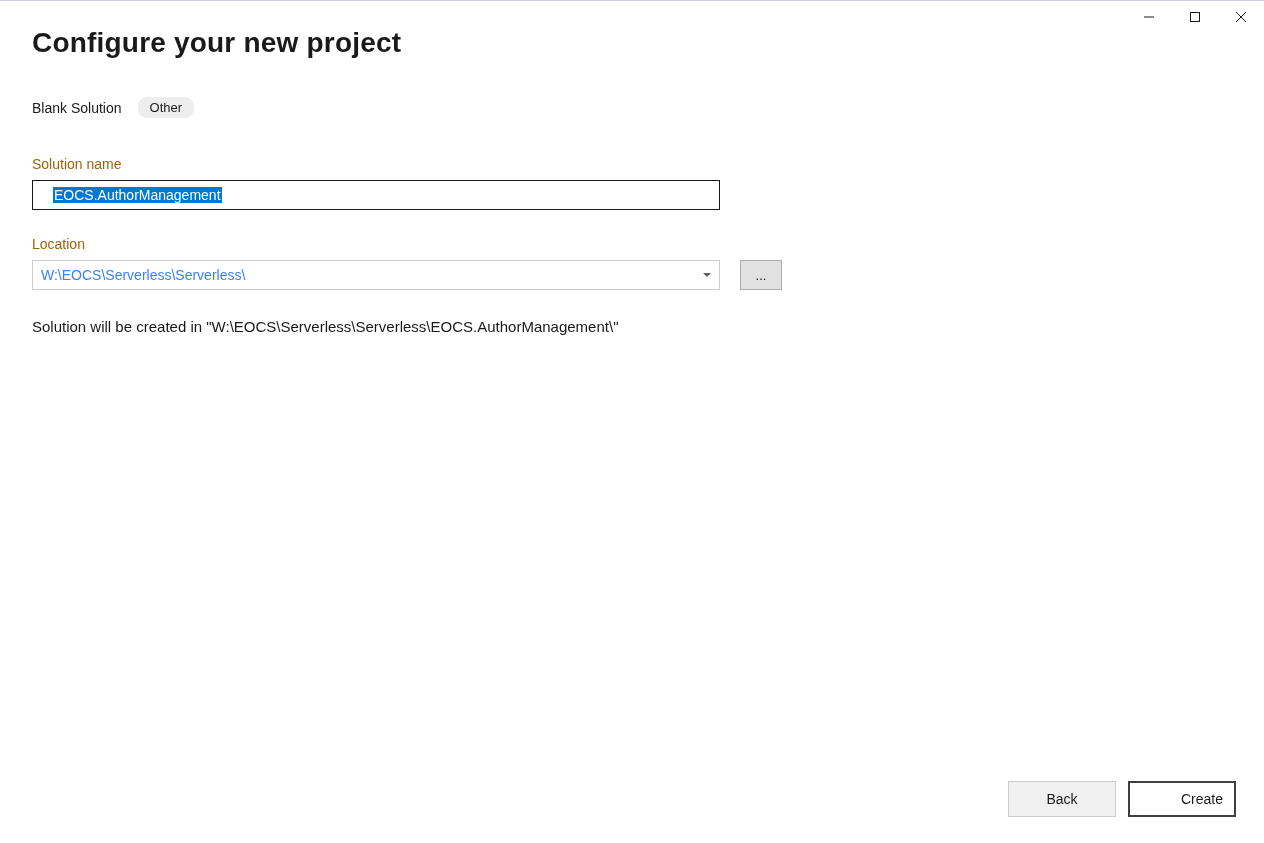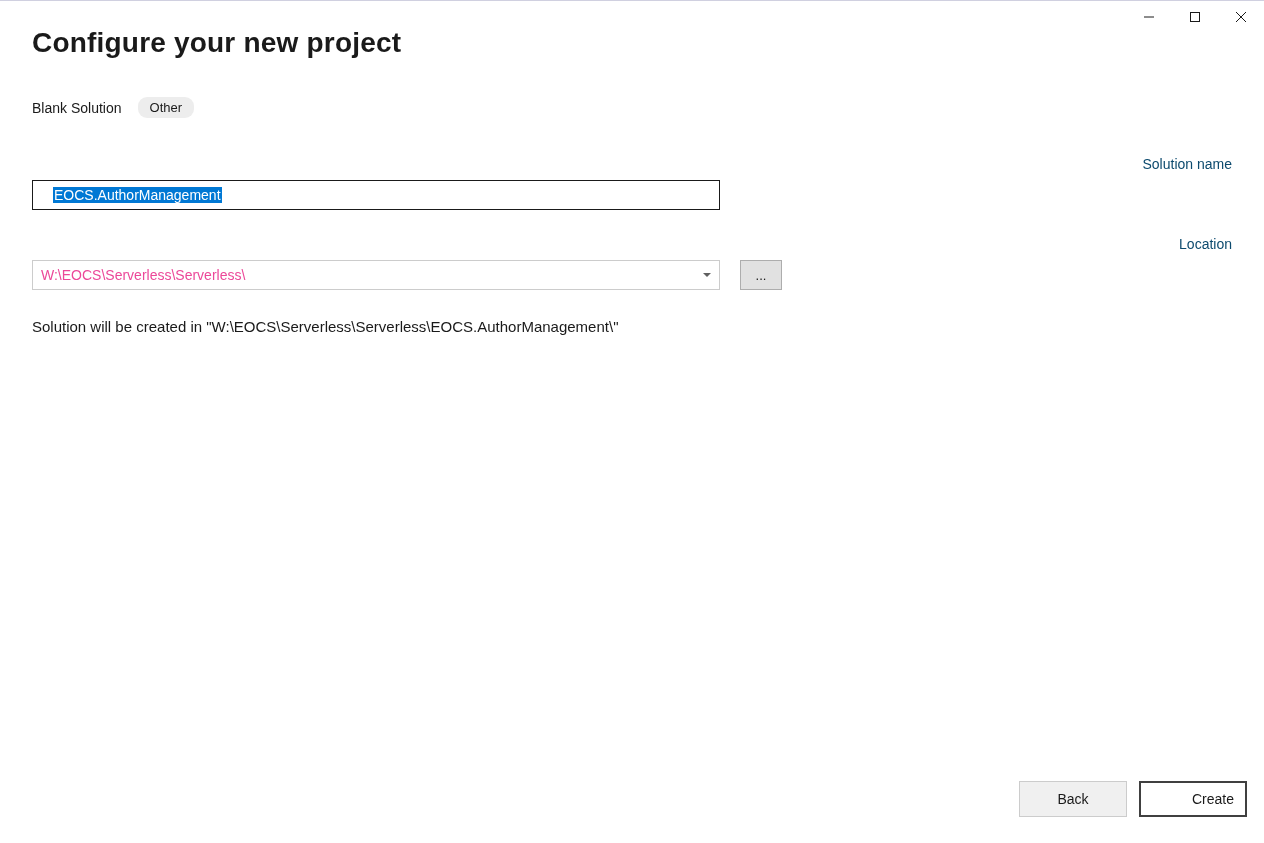--- a/index.html
+++ b/index.html
@@ -63,24 +63,23 @@
     }
     .tag {
       background: #ededed;
       border-radius: 9px;
       padding: 3px 12px;
       font-size: 13px;
       color: #1a1a1a;
     }
     .field-label {
       font-size: 14px;
-      color: #0c4a6e;
+      color: #a16207;
       margin-bottom: 8px;
       display: block;
-      text-align: right;
     }
     .text-input {
       width: 688px;
       height: 30px;
       border: 1px solid #1a1a1a;
       padding: 0 20px;
       font-family: "Segoe UI", Tahoma, sans-serif;
       font-size: 14px;
       outline: none;
       margin-bottom: 26px;
@@ -102,21 +101,21 @@
       margin-bottom: 28px;
     }
     .combo {
       width: 688px;
       height: 30px;
       border: 1px solid #cccccc;
       display: flex;
       align-items: center;
       padding: 0 8px;
       font-size: 14px;
-      color: #ec4899;
+      color: #3b82f6;
       position: relative;
     }
     .combo-text {
       flex: 1;
     }
     .combo-arrow {
       width: 0;
       height: 0;
       border-left: 4px solid transparent;
       border-right: 4px solid transparent;
@@ -134,21 +133,21 @@
       align-items: center;
       justify-content: center;
     }
     .info-text {
       font-size: 15px;
       color: #1a1a1a;
     }
     .footer {
       position: absolute;
       bottom: 26px;
-      right: 17px;
+      right: 28px;
       display: flex;
       gap: 12px;
     }
     .footer-btn {
       width: 108px;
       height: 36px;
       border: 1px solid #cccccc;
       background: #f0f0f0;
       font-family: "Segoe UI", Tahoma, sans-serif;
       font-size: 14px;

